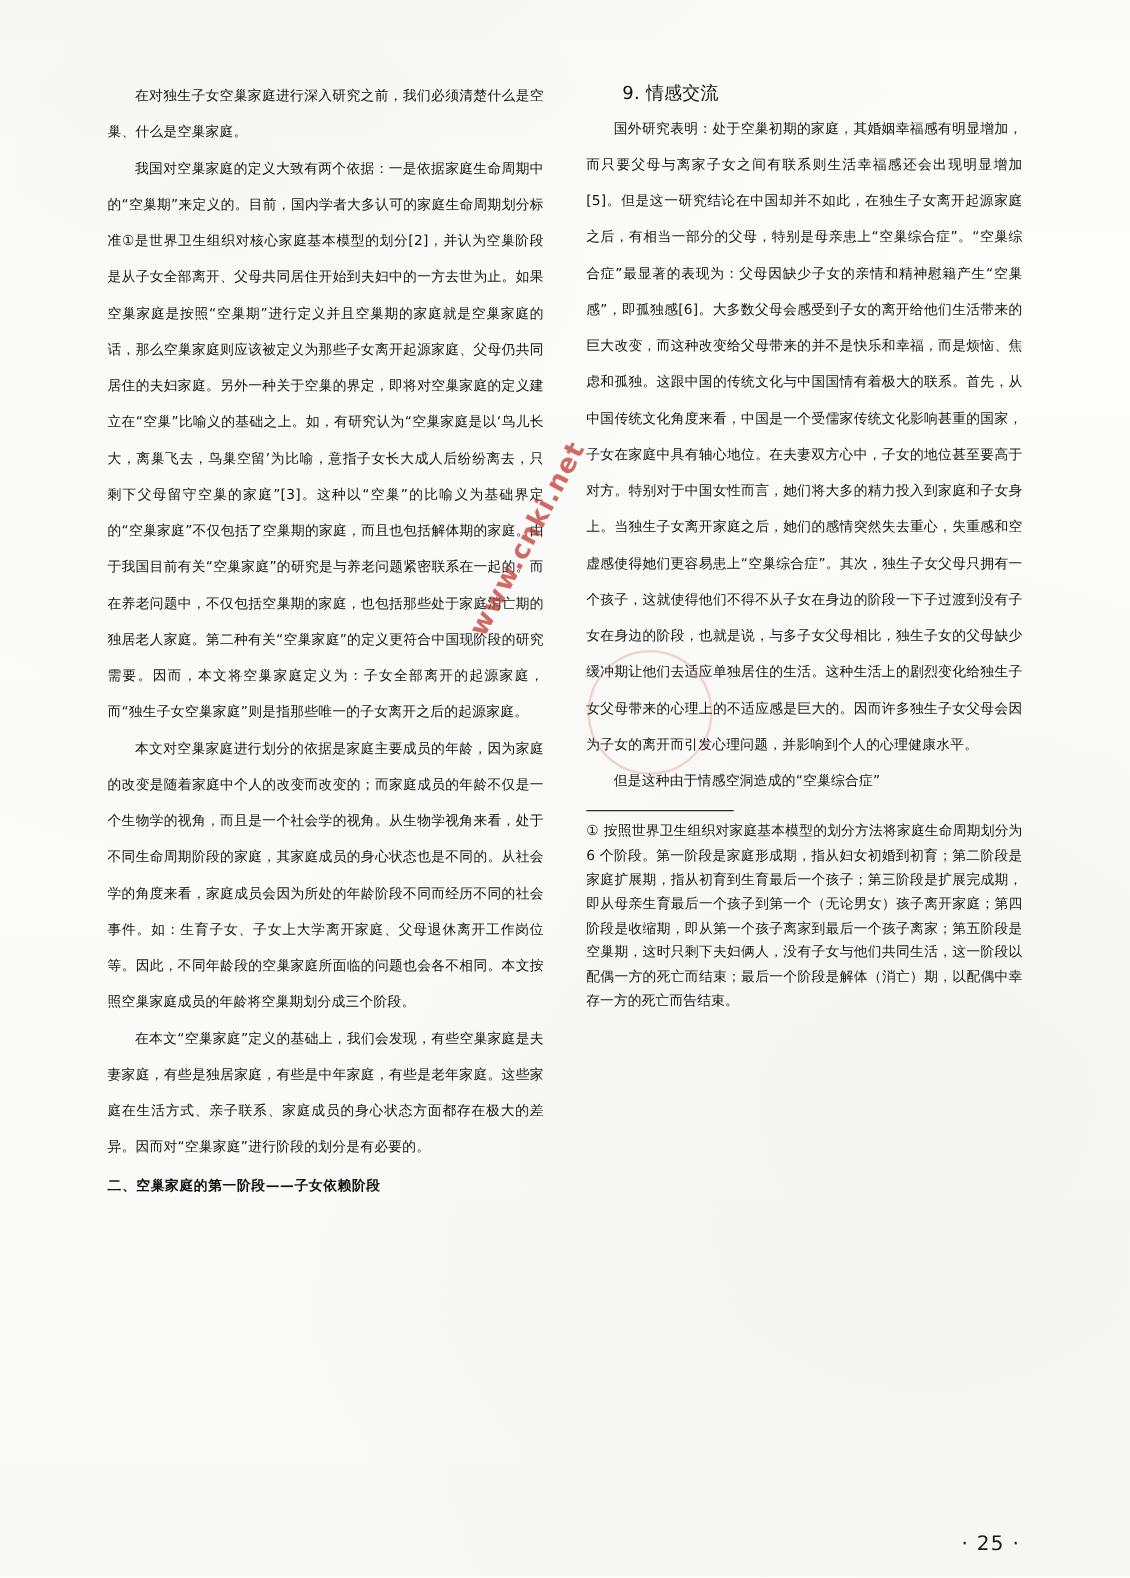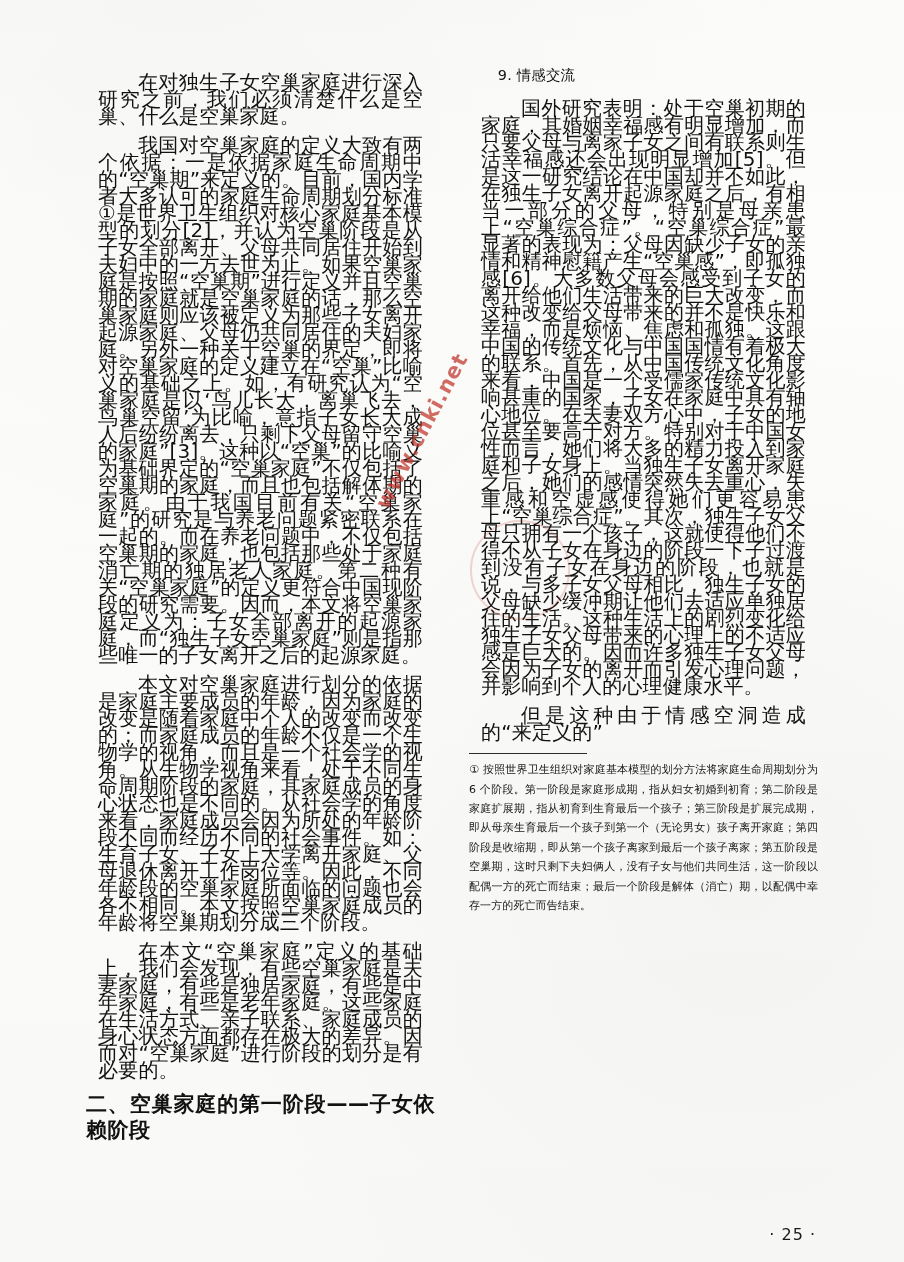--- a/index.html
+++ b/index.html
@@ -38,32 +38,32 @@
     width: 732px;
     height: 1150px;
     display: flex;
     gap: 34px;
   }
   .col {
     width: 349px;
     position: relative;
   }
   p {
-    margin: 12px;
-    font-size: 20px;
-    line-height: 17px;
+    margin: 0;
+    font-size: 11px;
+    line-height: 29px;
     text-align: justify;
     text-justify: inter-character;
     text-indent: 2em;
     letter-spacing: 0.2px;
     color: #121212;
   }
   .heading {
     margin: 4px 0 0 0;
-    font-size: 21px;
+    font-size: 11px;
     font-weight: bold;
     line-height: 26.2px;
     text-indent: 0;
     letter-spacing: 0.5px;
   }
   .subheading {
     margin: 0;
     font-size: 14.4px;
     line-height: 26.2px;
     text-indent: 2em;
@@ -139,21 +139,21 @@
       <p>在对独生子女空巢家庭进行深入研究之前，我们必须清楚什么是空巢、什么是空巢家庭。</p>
       <p>我国对空巢家庭的定义大致有两个依据：一是依据家庭生命周期中的“空巢期”来定义的。目前，国内学者大多认可的家庭生命周期划分标准①是世界卫生组织对核心家庭基本模型的划分[2]，并认为空巢阶段是从子女全部离开、父母共同居住开始到夫妇中的一方去世为止。如果空巢家庭是按照“空巢期”进行定义并且空巢期的家庭就是空巢家庭的话，那么空巢家庭则应该被定义为那些子女离开起源家庭、父母仍共同居住的夫妇家庭。另外一种关于空巢的界定，即将对空巢家庭的定义建立在“空巢”比喻义的基础之上。如，有研究认为“空巢家庭是以‘鸟儿长大，离巢飞去，鸟巢空留’为比喻，意指子女长大成人后纷纷离去，只剩下父母留守空巢的家庭”[3]。这种以“空巢”的比喻义为基础界定的“空巢家庭”不仅包括了空巢期的家庭，而且也包括解体期的家庭。由于我国目前有关“空巢家庭”的研究是与养老问题紧密联系在一起的。而在养老问题中，不仅包括空巢期的家庭，也包括那些处于家庭消亡期的独居老人家庭。第二种有关“空巢家庭”的定义更符合中国现阶段的研究需要。因而，本文将空巢家庭定义为：子女全部离开的起源家庭，而“独生子女空巢家庭”则是指那些唯一的子女离开之后的起源家庭。</p>
       <p>本文对空巢家庭进行划分的依据是家庭主要成员的年龄，因为家庭的改变是随着家庭中个人的改变而改变的；而家庭成员的年龄不仅是一个生物学的视角，而且是一个社会学的视角。从生物学视角来看，处于不同生命周期阶段的家庭，其家庭成员的身心状态也是不同的。从社会学的角度来看，家庭成员会因为所处的年龄阶段不同而经历不同的社会事件。如：生育子女、子女上大学离开家庭、父母退休离开工作岗位等。因此，不同年龄段的空巢家庭所面临的问题也会各不相同。本文按照空巢家庭成员的年龄将空巢期划分成三个阶段。</p>
       <p>在本文“空巢家庭”定义的基础上，我们会发现，有些空巢家庭是夫妻家庭，有些是独居家庭，有些是中年家庭，有些是老年家庭。这些家庭在生活方式、亲子联系、家庭成员的身心状态方面都存在极大的差异。因而对“空巢家庭”进行阶段的划分是有必要的。</p>
       <p class="heading">二、空巢家庭的第一阶段——子女依赖阶段</p>
     </div>
 
     <div class="col">
       <p class="subheading">9. 情感交流</p>
       <p>国外研究表明：处于空巢初期的家庭，其婚姻幸福感有明显增加，而只要父母与离家子女之间有联系则生活幸福感还会出现明显增加[5]。但是这一研究结论在中国却并不如此，在独生子女离开起源家庭之后，有相当一部分的父母，特别是母亲患上“空巢综合症”。“空巢综合症”最显著的表现为：父母因缺少子女的亲情和精神慰籍产生“空巢感”，即孤独感[6]。大多数父母会感受到子女的离开给他们生活带来的巨大改变，而这种改变给父母带来的并不是快乐和幸福，而是烦恼、焦虑和孤独。这跟中国的传统文化与中国国情有着极大的联系。首先，从中国传统文化角度来看，中国是一个受儒家传统文化影响甚重的国家，子女在家庭中具有轴心地位。在夫妻双方心中，子女的地位甚至要高于对方。特别对于中国女性而言，她们将大多的精力投入到家庭和子女身上。当独生子女离开家庭之后，她们的感情突然失去重心，失重感和空虚感使得她们更容易患上“空巢综合症”。其次，独生子女父母只拥有一个孩子，这就使得他们不得不从子女在身边的阶段一下子过渡到没有子女在身边的阶段，也就是说，与多子女父母相比，独生子女的父母缺少缓冲期让他们去适应单独居住的生活。这种生活上的剧烈变化给独生子女父母带来的心理上的不适应感是巨大的。因而许多独生子女父母会因为子女的离开而引发心理问题，并影响到个人的心理健康水平。</p>
-      <p>但是这种由于情感空洞造成的“来定义的”</p>
+      <p>但是这种由于情感空洞造成的“空巢综合症”</p>
 
       <div class="footnote-rule"></div>
       <p class="footnote"><span class="fn-mark">①</span><span>按照世界卫生组织对家庭基本模型的划分方法将家庭生命周期划分为 6 个阶段。第一阶段是家庭形成期，指从妇女初婚到初育；第二阶段是家庭扩展期，指从初育到生育最后一个孩子；第三阶段是扩展完成期，即从母亲生育最后一个孩子到第一个（无论男女）孩子离开家庭；第四阶段是收缩期，即从第一个孩子离家到最后一个孩子离家；第五阶段是空巢期，这时只剩下夫妇俩人，没有子女与他们共同生活，这一阶段以配偶一方的死亡而结束；最后一个阶段是解体（消亡）期，以配偶中幸存一方的死亡而告结束。</span></p>
     </div>
 
   </div>
 
   <div class="wm-stamp"></div>
   <div class="watermark">
     <div class="wm-line">www.cnki.net</div>

